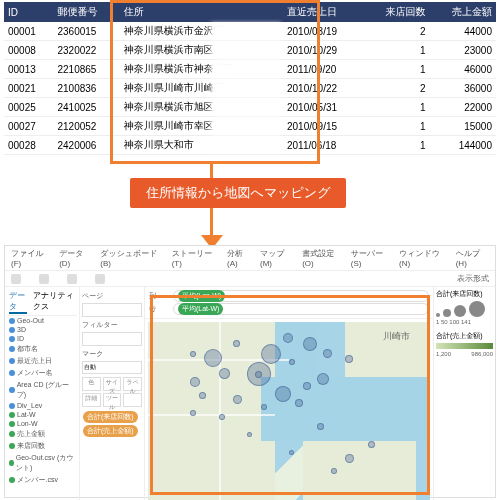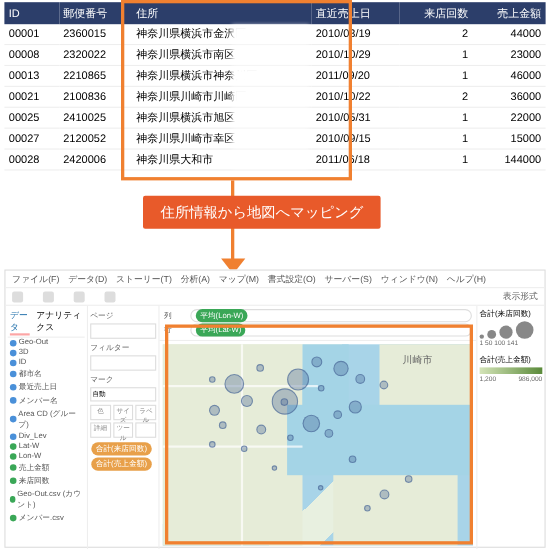--- a/index.html
+++ b/index.html
@@ -16,21 +16,21 @@
 .arrow-connector{position:absolute;left:210px;top:164px;width:3px;height:75px;background:#f08030}
 .arrow-head{position:absolute;left:201px;top:235px;width:0;height:0;border-left:11px solid transparent;border-right:11px solid transparent;border-top:14px solid #f08030}
 .callout{position:absolute;top:178px;left:130px;background:#e85a2a;color:#fff;padding:6px 16px;font-size:13px;border-radius:2px}
 .tableau{position:absolute;top:245px;left:4px;right:4px;bottom:2px;border:1px solid #ddd;background:#fff}
 .tb-menu{display:flex;gap:8px;padding:2px 6px;font-size:8px;color:#555;border-bottom:1px solid #eee}
 .tb-toolbar{display:flex;gap:18px;padding:2px 6px;font-size:8px;color:#666;border-bottom:1px solid #eee;align-items:center}
 .tb-icon{width:10px;height:10px;background:#ddd;border-radius:2px}
 .tb-body{display:flex;height:calc(100% - 30px)}
 .tb-side{width:75px;border-right:1px solid #eee;padding:2px;font-size:7px}
 .tb-tabs{display:flex;gap:6px;font-size:8px;padding:1px 2px;border-bottom:1px solid #eee}
-.tb-tab-active{color:#1a6ba8;border-bottom:2px solid #fca5a5}
+.tb-tab-active{color:#1a6ba8;border-bottom:2px solid #0369a1}
 .tb-field{padding:1px 2px;font-size:7px;color:#555;display:flex;align-items:center;gap:2px}
 .tb-dot{width:6px;height:6px;border-radius:50%;background:#4a90d9}
 .tb-dot.green{background:#3aa757}
 .tb-mid{width:65px;border-right:1px solid #eee;padding:2px;font-size:7px}
 .tb-shelf-label{font-size:7px;color:#666;margin:2px 0}
 .tb-pill{background:#3aa757;color:#fff;border-radius:8px;padding:1px 4px;font-size:7px;display:inline-block;margin:1px}
 .tb-pill.orange{background:#e8a04a}
 .tb-mark-grid{display:grid;grid-template-columns:repeat(3,1fr);gap:2px;margin:3px 0}
 .tb-mark-cell{border:1px solid #ddd;height:14px;font-size:6px;text-align:center;color:#888}
 .tb-main{flex:1;display:flex;flex-direction:column}
@@ -137,20 +137,21 @@
 
 <div class="highlight-box hb-table"></div>
 <div class="arrow-connector"></div>
 <div class="arrow-head"></div>
 <div class="callout">住所情報から地図へマッピング</div>
 
 <div class="tableau">
   <div class="tb-menu" id="menubar">
       <span>ファイル(F)</span>
       <span>データ(D)</span>
+      <span>ダッシュボード(B)</span>
       <span>ストーリー(T)</span>
       <span>分析(A)</span>
       <span>マップ(M)</span>
       <span>書式設定(O)</span>
       <span>サーバー(S)</span>
       <span>ウィンドウ(N)</span>
       <span>ヘルプ(H)</span>
     </div>
   <div class="tb-toolbar">
     <span class="tb-icon"></span>
@@ -261,21 +262,21 @@
       <div class="map-area">
         <div class="map-bg"></div>
         <div class="map-land l1"></div>
           <div class="map-land l2"></div>
           <div class="map-land l3"></div>
         <div class="map-water w1"></div>
           <div class="map-water w2"></div>
         <div class="map-road r1"></div>
           <div class="map-road r2"></div>
           <div class="map-road r3"></div>
-        <div class="city-label" style="top:8px;right:37px">川崎市</div>
+        <div class="city-label" style="top:8px;right:20px">川崎市</div>
         <div id="bubbles">
             <div class="bubble" style="left: 20%; top: 15%; width: 18px; height: 18px;"></div>
             <div class="bubble" style="left: 35%; top: 22%; width: 24px; height: 24px;"></div>
             <div class="bubble" style="left: 55%; top: 8%; width: 14px; height: 14px;"></div>
             <div class="bubble" style="left: 15%; top: 30%; width: 10px; height: 10px;"></div>
             <div class="bubble" style="left: 70%; top: 18%; width: 8px; height: 8px;"></div>
             <div class="bubble" style="left: 45%; top: 35%; width: 16px; height: 16px;"></div>
             <div class="bubble" style="left: 40%; top: 12%; width: 20px; height: 20px;"></div>
             <div class="bubble" style="left: 60%; top: 28%; width: 12px; height: 12px;"></div>
             <div class="bubble" style="left: 30%; top: 40%; width: 9px; height: 9px;"></div>

